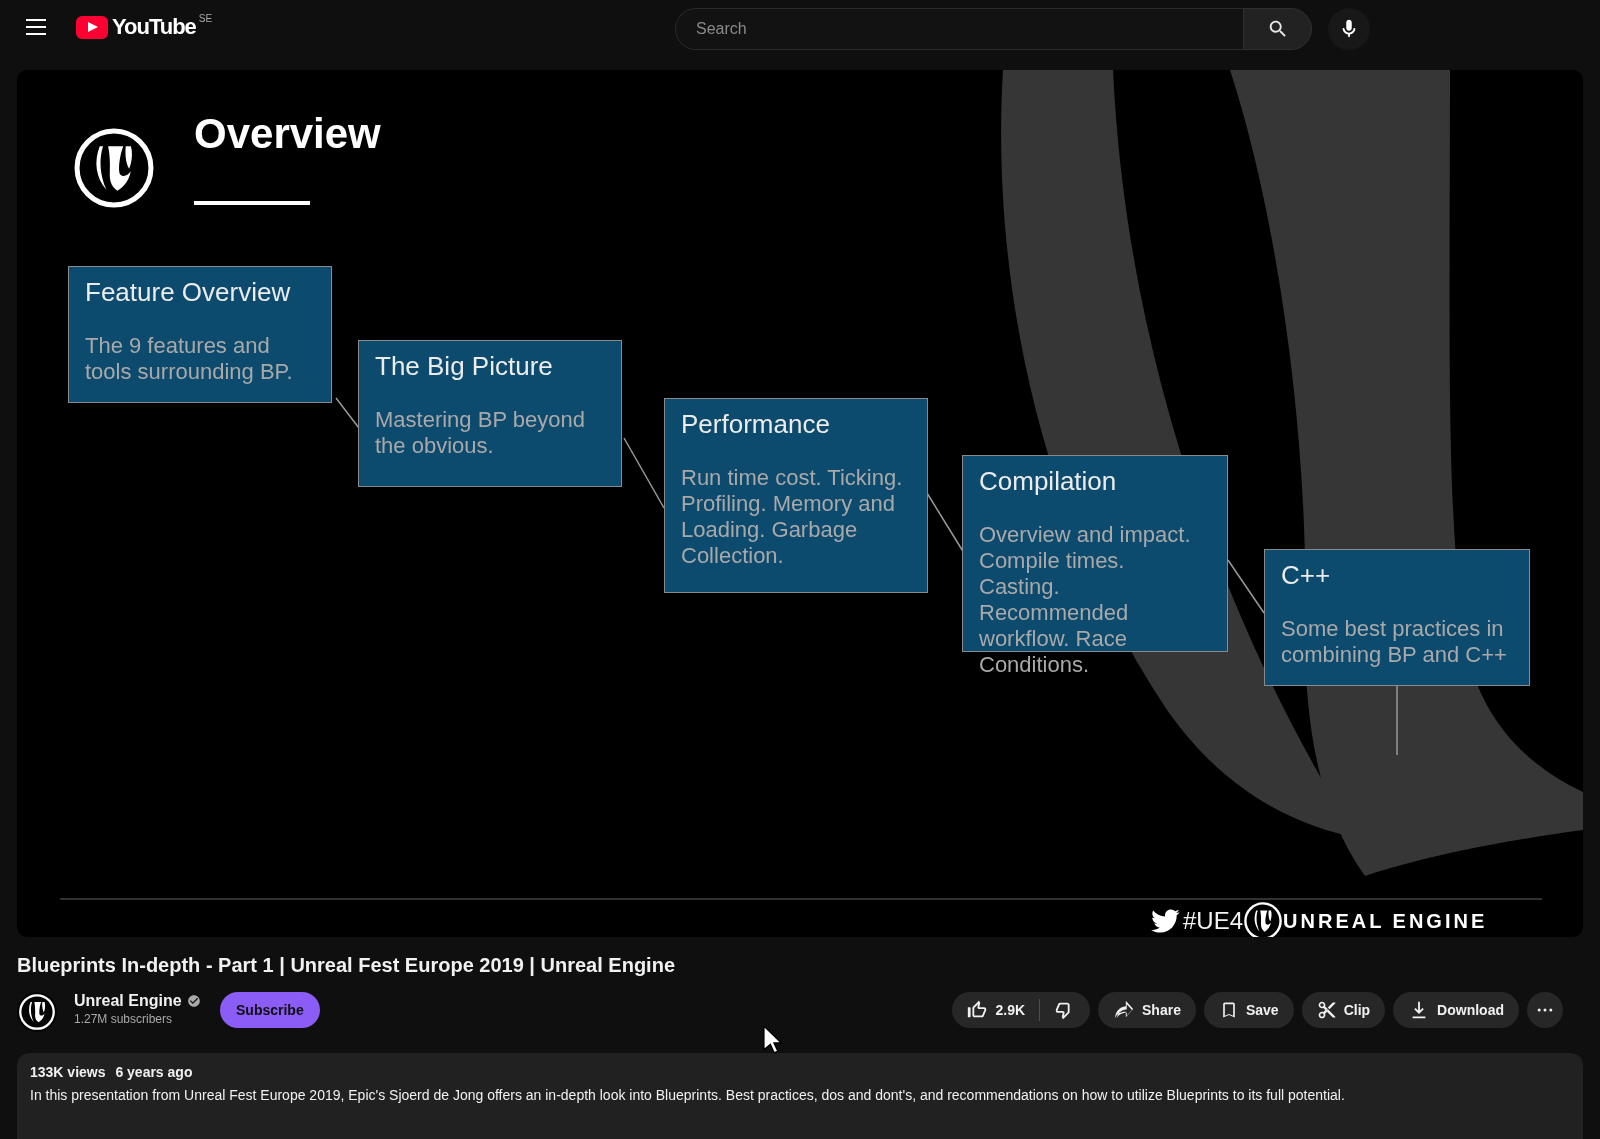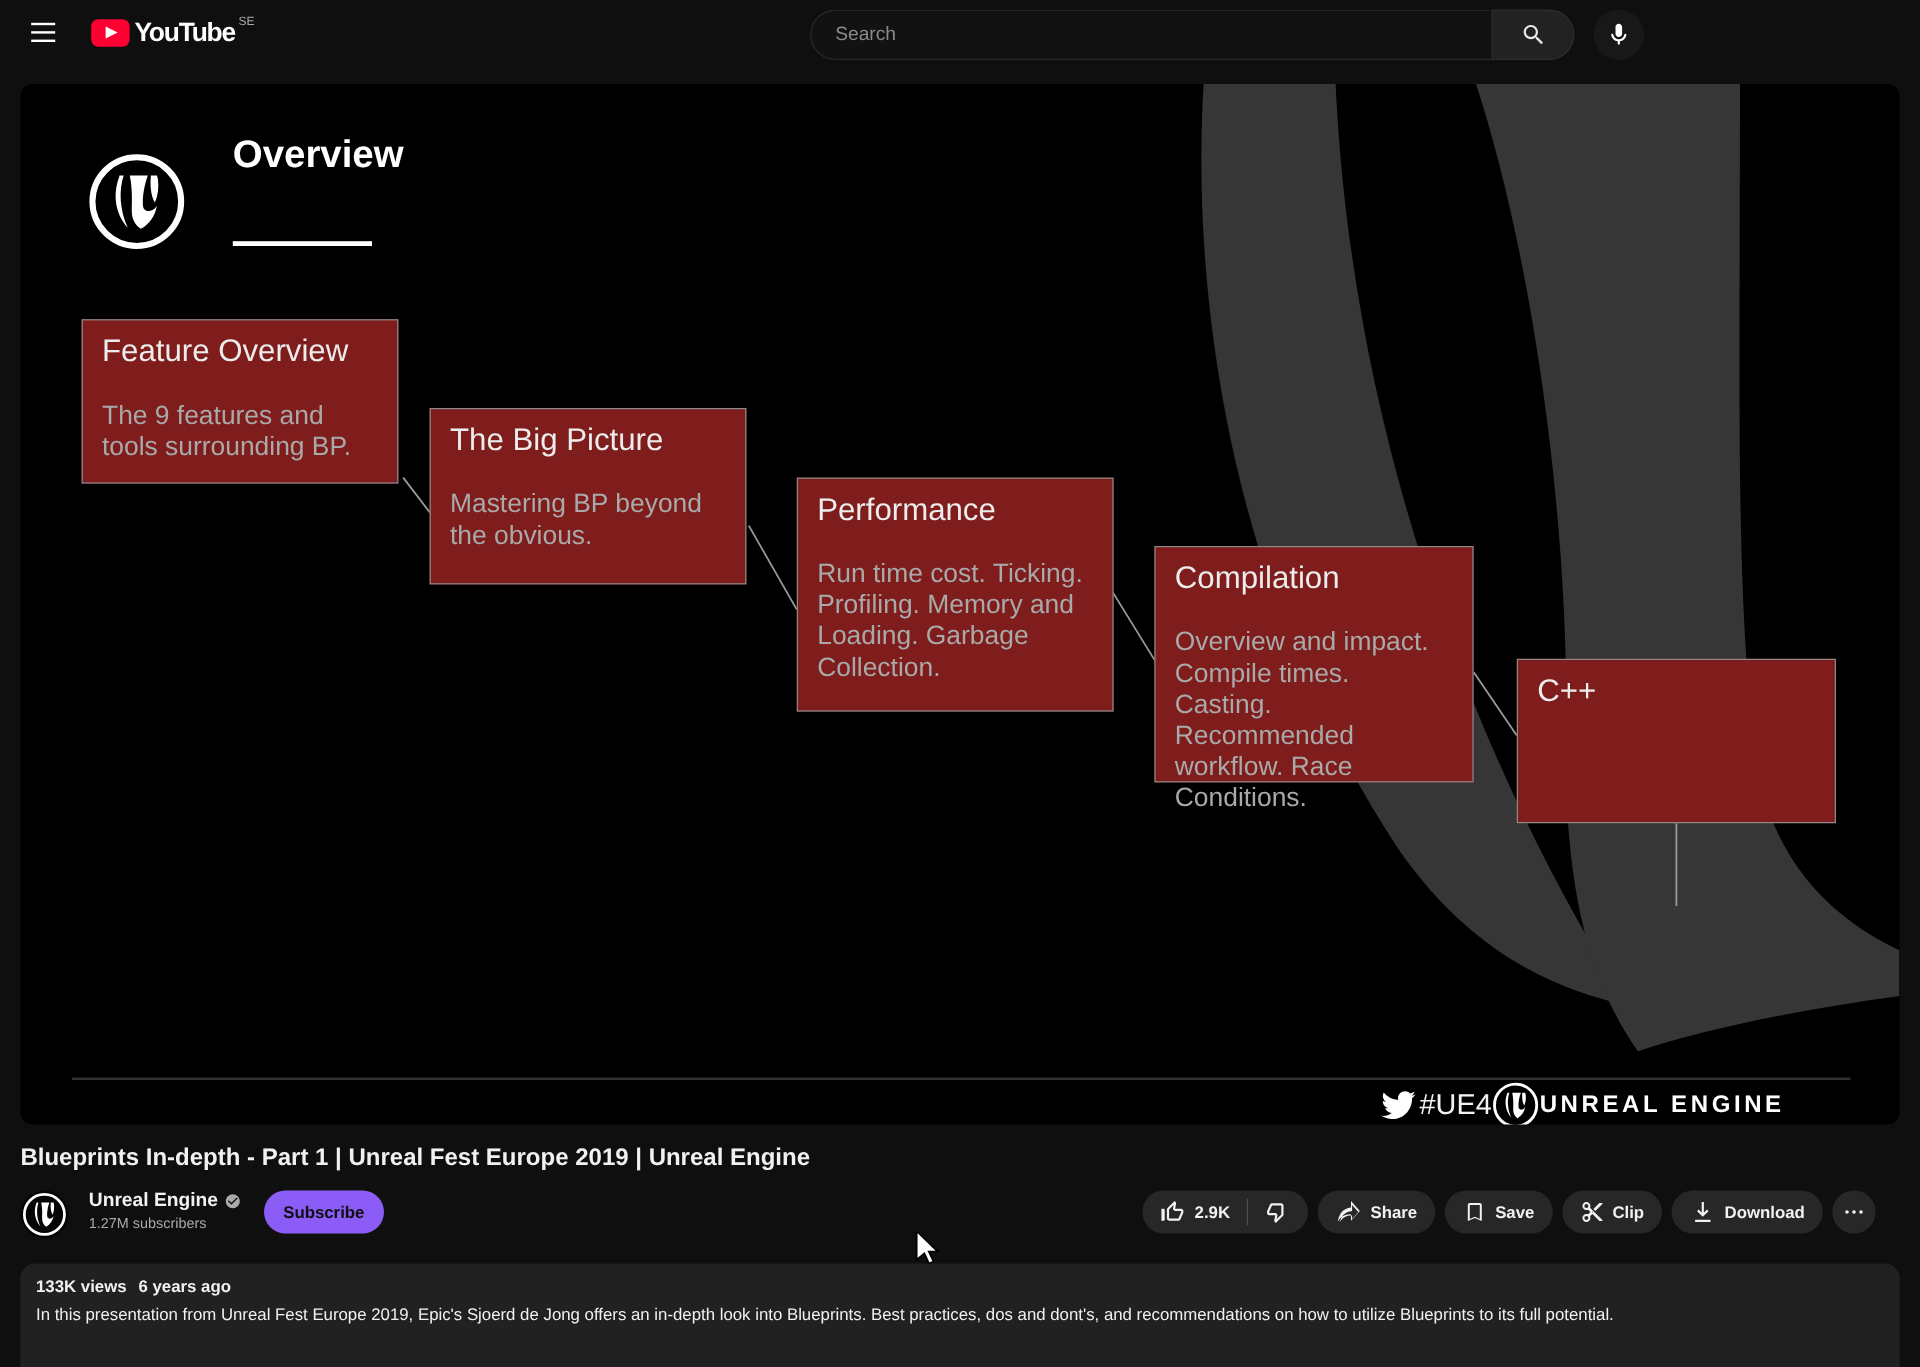--- a/index.html
+++ b/index.html
@@ -30,26 +30,26 @@
                 justify-content:center; cursor:pointer; }
   .mic-btn { position:absolute; left:1328px; top:8px; width:42px; height:42px; border-radius:50%;
              background:#181818; border:none; display:flex; align-items:center;
              justify-content:center; cursor:pointer; }
 
   
   .player { position:absolute; left:17px; top:70px; width:1566px; height:867px;
             background:#000; border-radius:10px; overflow:hidden; }
   .watermark { position:absolute; left:0; top:0; }
   .slide-logo { position:absolute; left:55px; top:56px; }
-  .slide-title { position:absolute; left:177px; top:40px; color:#fff; font-size:32px; font-weight:bold; }
+  .slide-title { position:absolute; left:177px; top:40px; color:#fff; font-size:42px; font-weight:bold; }
   .slide-underline { position:absolute; left:177px; top:131px; width:116px; height:4px; background:#fff; }
 
   .connectors { position:absolute; left:0; top:0; z-index:1; }
 
-  .sbox { position:absolute; background:#7f1d1d; border:1.5px solid #8a8a8a;
+  .sbox { position:absolute; background:#0c4a6e; border:1.5px solid #8a8a8a;
           padding:10px 16px; z-index:2; }
   .sbox h3 { color:#ececec; font-size:26px; font-weight:normal; line-height:30px;
              margin-bottom:26px; }
   .sbox p  { color:#a9a9a9; font-size:22px; line-height:26px; }
   .b1 { left:51px;   top:196px; width:264px; height:137px; }
   .b2 { left:341px;  top:270px; width:264px; height:147px; }
   .b3 { left:647px;  top:328px; width:264px; height:195px; }
   .b4 { left:945px;  top:385px; width:266px; height:197px; }
   .b5 { left:1247px; top:479px; width:266px; height:137px; }
   .b6 { left:1249px; top:685px; width:266px; height:108px; }
@@ -172,20 +172,21 @@
   <div class="sbox b3">
     <h3>Performance</h3>
     <p>Run time cost. Ticking. Profiling. Memory and Loading. Garbage Collection.</p>
   </div>
   <div class="sbox b4">
     <h3>Compilation</h3>
     <p>Overview and impact. Compile times. Casting. Recommended workflow. Race Conditions.</p>
   </div>
   <div class="sbox b5">
     <h3>C++</h3>
+    <p>Some best practices in combining BP and C++</p>
   </div>
 
   <div class="slide-divider"></div>
   <div class="slide-footer">
     <svg class="icon" width="36" height="30" viewBox="0 0 24 24" fill="#fff">
       <path d="M23.643 4.937c-.835.37-1.732.62-2.675.733.962-.576 1.7-1.49 2.048-2.578-.9.534-1.897.922-2.958 1.13-.85-.904-2.06-1.47-3.4-1.47-2.572 0-4.658 2.086-4.658 4.66 0 .364.042.718.12 1.06-3.873-.195-7.304-2.05-9.602-4.868-.4.69-.63 1.49-.63 2.342 0 1.616.823 3.043 2.072 3.878-.764-.025-1.482-.234-2.11-.583v.06c0 2.257 1.605 4.14 3.737 4.568-.392.106-.803.162-1.227.162-.3 0-.593-.028-.877-.082.593 1.85 2.313 3.198 4.352 3.234-1.595 1.25-3.604 1.995-5.786 1.995-.376 0-.747-.022-1.112-.065 2.062 1.323 4.51 2.093 7.14 2.093 8.57 0 13.255-7.098 13.255-13.254 0-.2-.005-.402-.014-.602.91-.658 1.7-1.477 2.323-2.41z"></path>
     </svg>
     <span class="hashtag">#UE4</span>
     <svg width="40" height="40">
       <use href="#ue-mark" width="40" height="40"></use>

